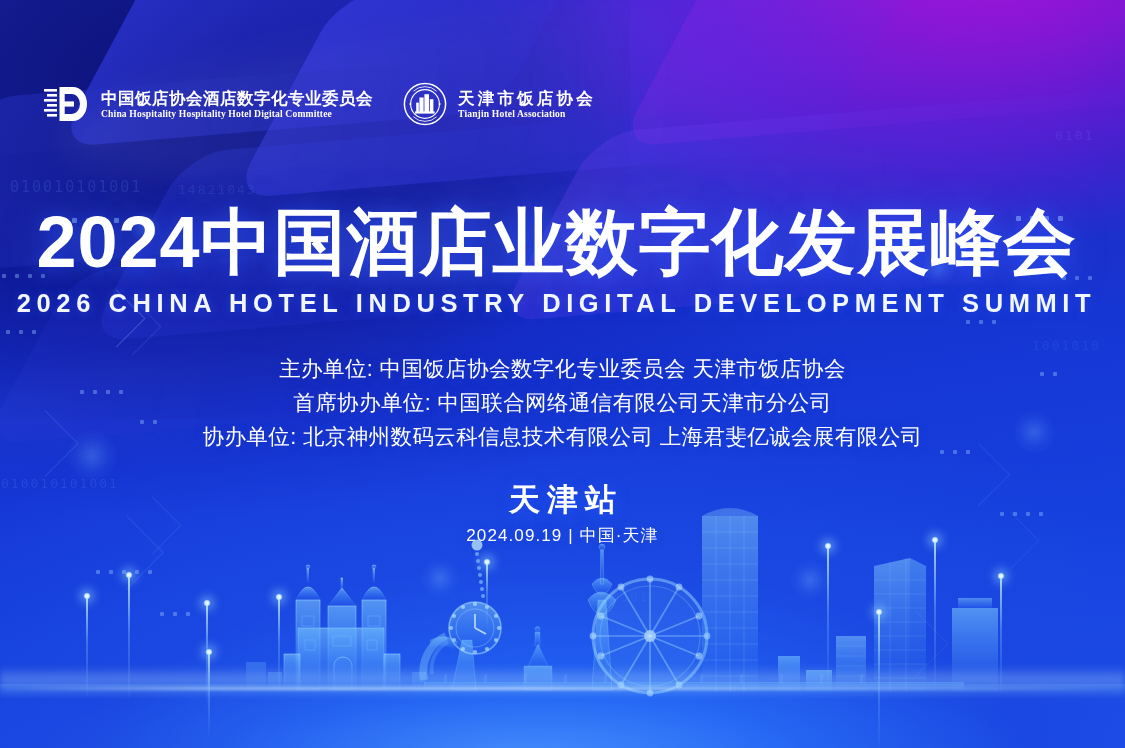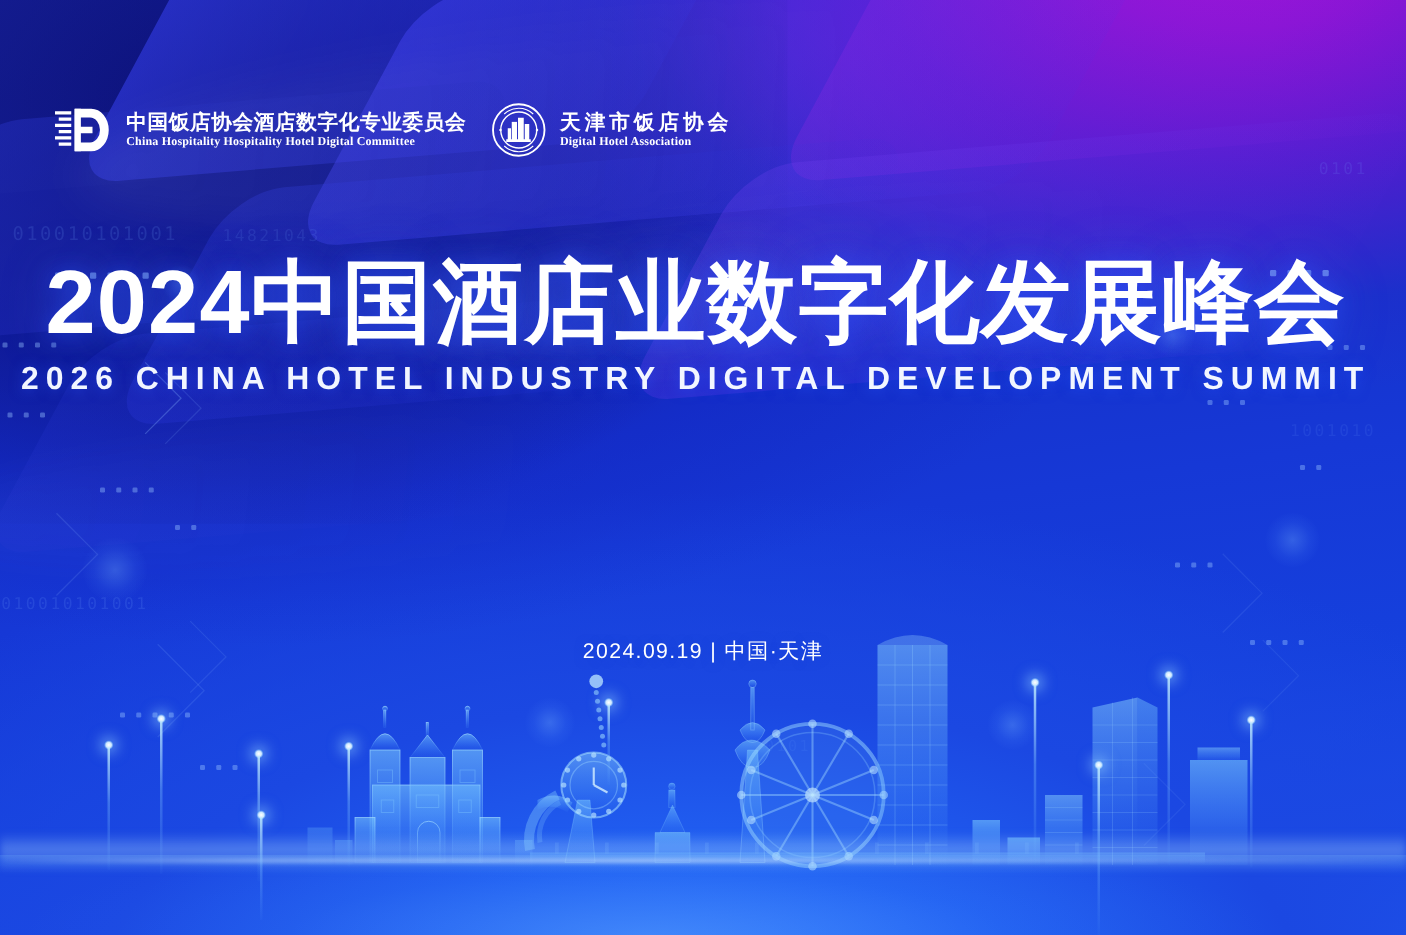--- a/index.html
+++ b/index.html
@@ -84,21 +84,21 @@
   }
   .glowdot {
     position: absolute; border-radius: 50%;
     background: radial-gradient(circle, rgba(120,180,255,0.30) 0%, rgba(90,150,255,0.10) 45%, rgba(60,120,255,0) 72%);
     pointer-events: none;
   }
 
   
   .logos {
     position: absolute; left: 44px; top: 82px;
-    display: flex; align-items: center; gap: 12px;
+    display: flex; align-items: center; gap: 22px;
   }
   .logo-block { display: flex; align-items: center; gap: 11px; }
   .logo-mark-cha {
     width: 46px; height: 40px;
     display: flex; align-items: center; justify-content: center;
   }
   .logo-mark-tha { width: 44px; height: 44px; }
   .logo-text { display: flex; flex-direction: column; justify-content: center; gap: 2px; }
   .logo-cn {
     color: #ffffff;
@@ -166,21 +166,21 @@
   .city {
     color: #ffffff;
     font-size: 31px;
     font-weight: bold;
     letter-spacing: 7px;
     text-indent: 7px;
     line-height: 1;
     text-shadow: 0 2px 14px rgba(40,90,255,0.6);
   }
   .date {
-    margin-top: 28px;
+    margin-top: 12px;
     color: #ffffff;
     font-size: 17px;
     letter-spacing: 1.1px;
     line-height: 1;
     text-shadow: 0 1px 8px rgba(30,70,220,0.5);
   }
 
   
   .skyline { position: absolute; left: 0; bottom: 0; width: 1125px; height: 260px; pointer-events: none; }
 
@@ -370,33 +370,39 @@
           <g fill="none" stroke="#ffffff" stroke-width="0.85">
             <path d="M10.4 9.2 A17 17 0 0 1 33.6 9.2"></path>
             <path d="M10.4 34.8 A17 17 0 0 0 33.6 34.8"></path>
           </g>
           <circle cx="7.4" cy="22" r="1" fill="#ffffff"></circle>
           <circle cx="36.6" cy="22" r="1" fill="#ffffff"></circle>
         </svg>
       </div>
       <div class="logo-text">
         <div class="logo-cn spaced">天津市饭店协会</div>
-        <div class="logo-en">Digital Hotel Association</div>
+        <div class="logo-en">Tianjin Hotel Association</div>
       </div>
     </div>
 
   </div>
 
   <div class="title-wrap">
     <div class="title-cn">2024中国酒店业数字化发展峰会</div>
     <div class="title-en">2026 CHINA HOTEL INDUSTRY DIGITAL DEVELOPMENT SUMMIT</div>
   </div>
 
+  <div class="orgs">
+    <div class="org-line">主办单位: 中国饭店协会数字化专业委员会    天津市饭店协会</div>
+    <div class="org-line">首席协办单位: 中国联合网络通信有限公司天津市分公司</div>
+    <div class="org-line">协办单位: 北京神州数码云科信息技术有限公司    上海君斐亿诚会展有限公司</div>
+  </div>
 
   <div class="city-wrap">
+    <div class="city">天津站</div>
     <div class="date">2024.09.19 | 中国·天津</div>
   </div>
 
   <div class="skyline">
     <svg width="1125" height="260" viewBox="0 0 1125 260" aria-hidden="true">
       <defs>
         <linearGradient id="bldg" x1="0" y1="0" x2="0" y2="1">
           <stop offset="0%" stop-color="#7fd0ff" stop-opacity="0.55"></stop>
           <stop offset="55%" stop-color="#5aa8ff" stop-opacity="0.33"></stop>
           <stop offset="100%" stop-color="#3f86f5" stop-opacity="0.10"></stop>

